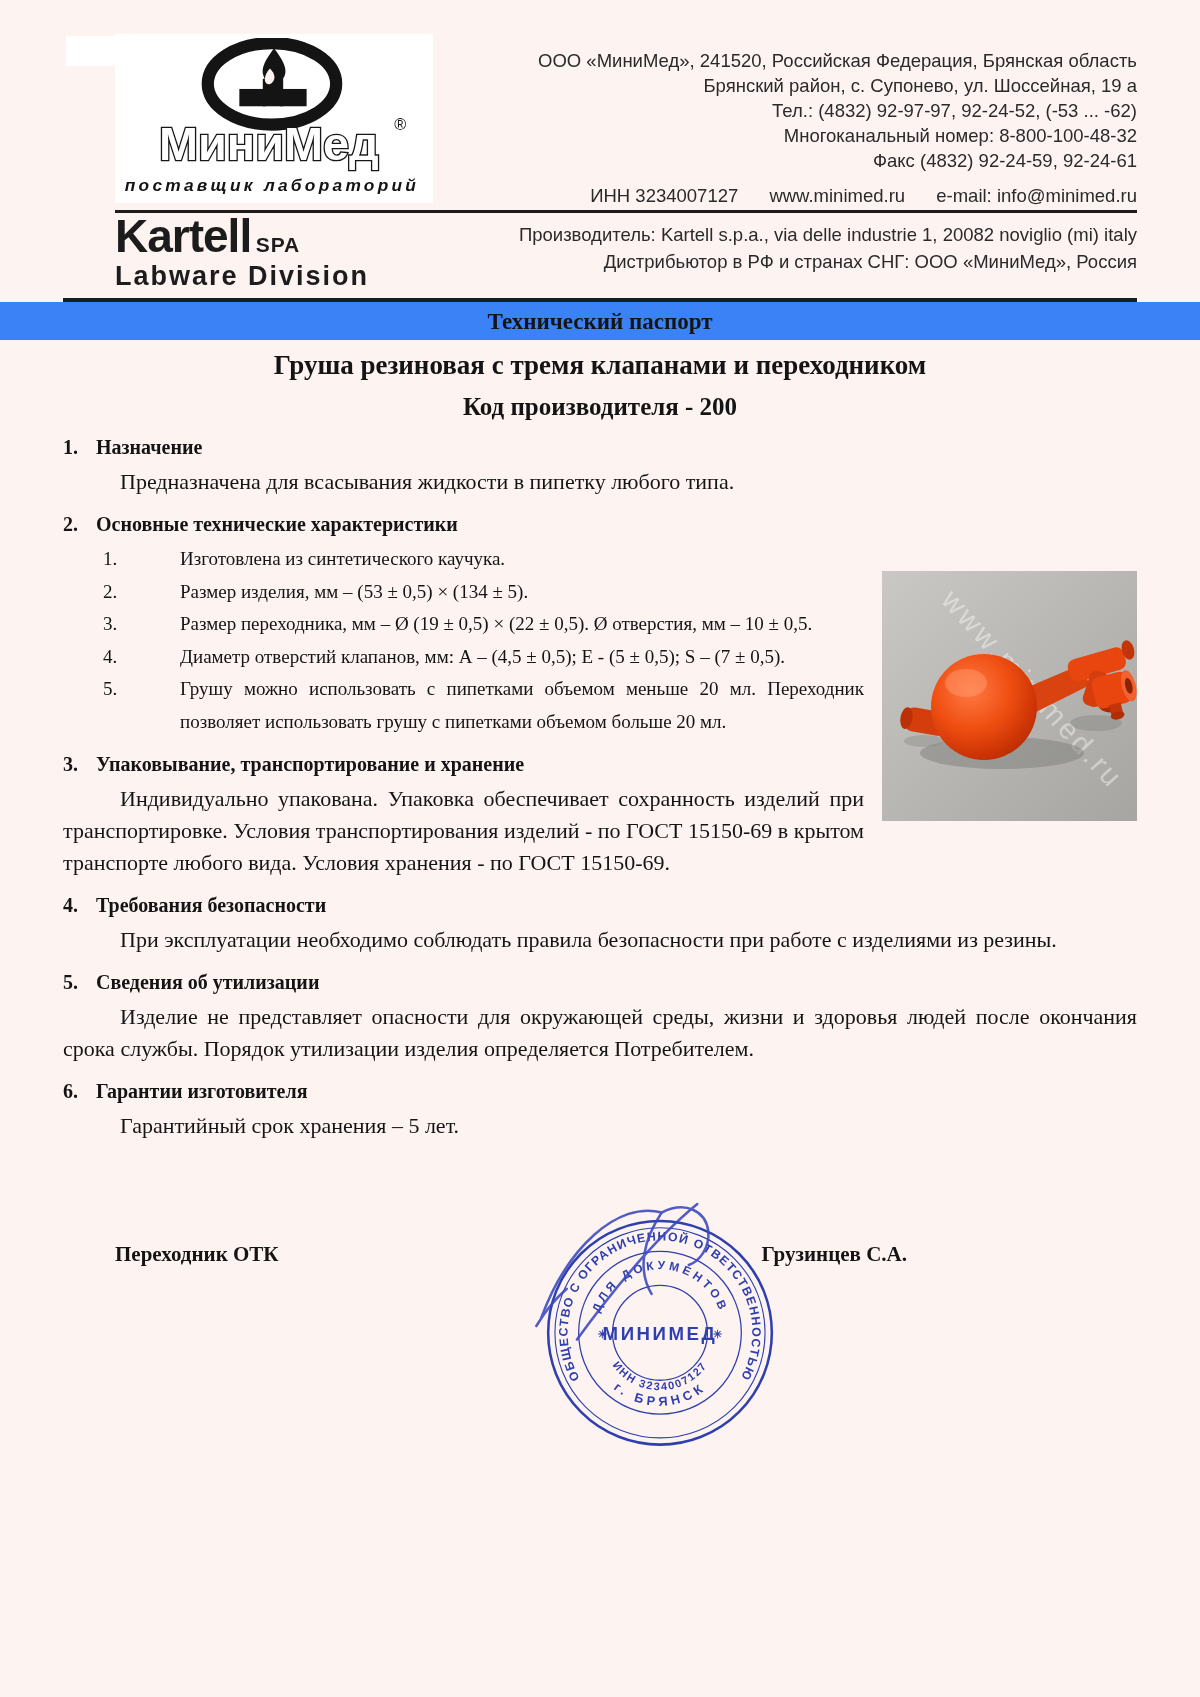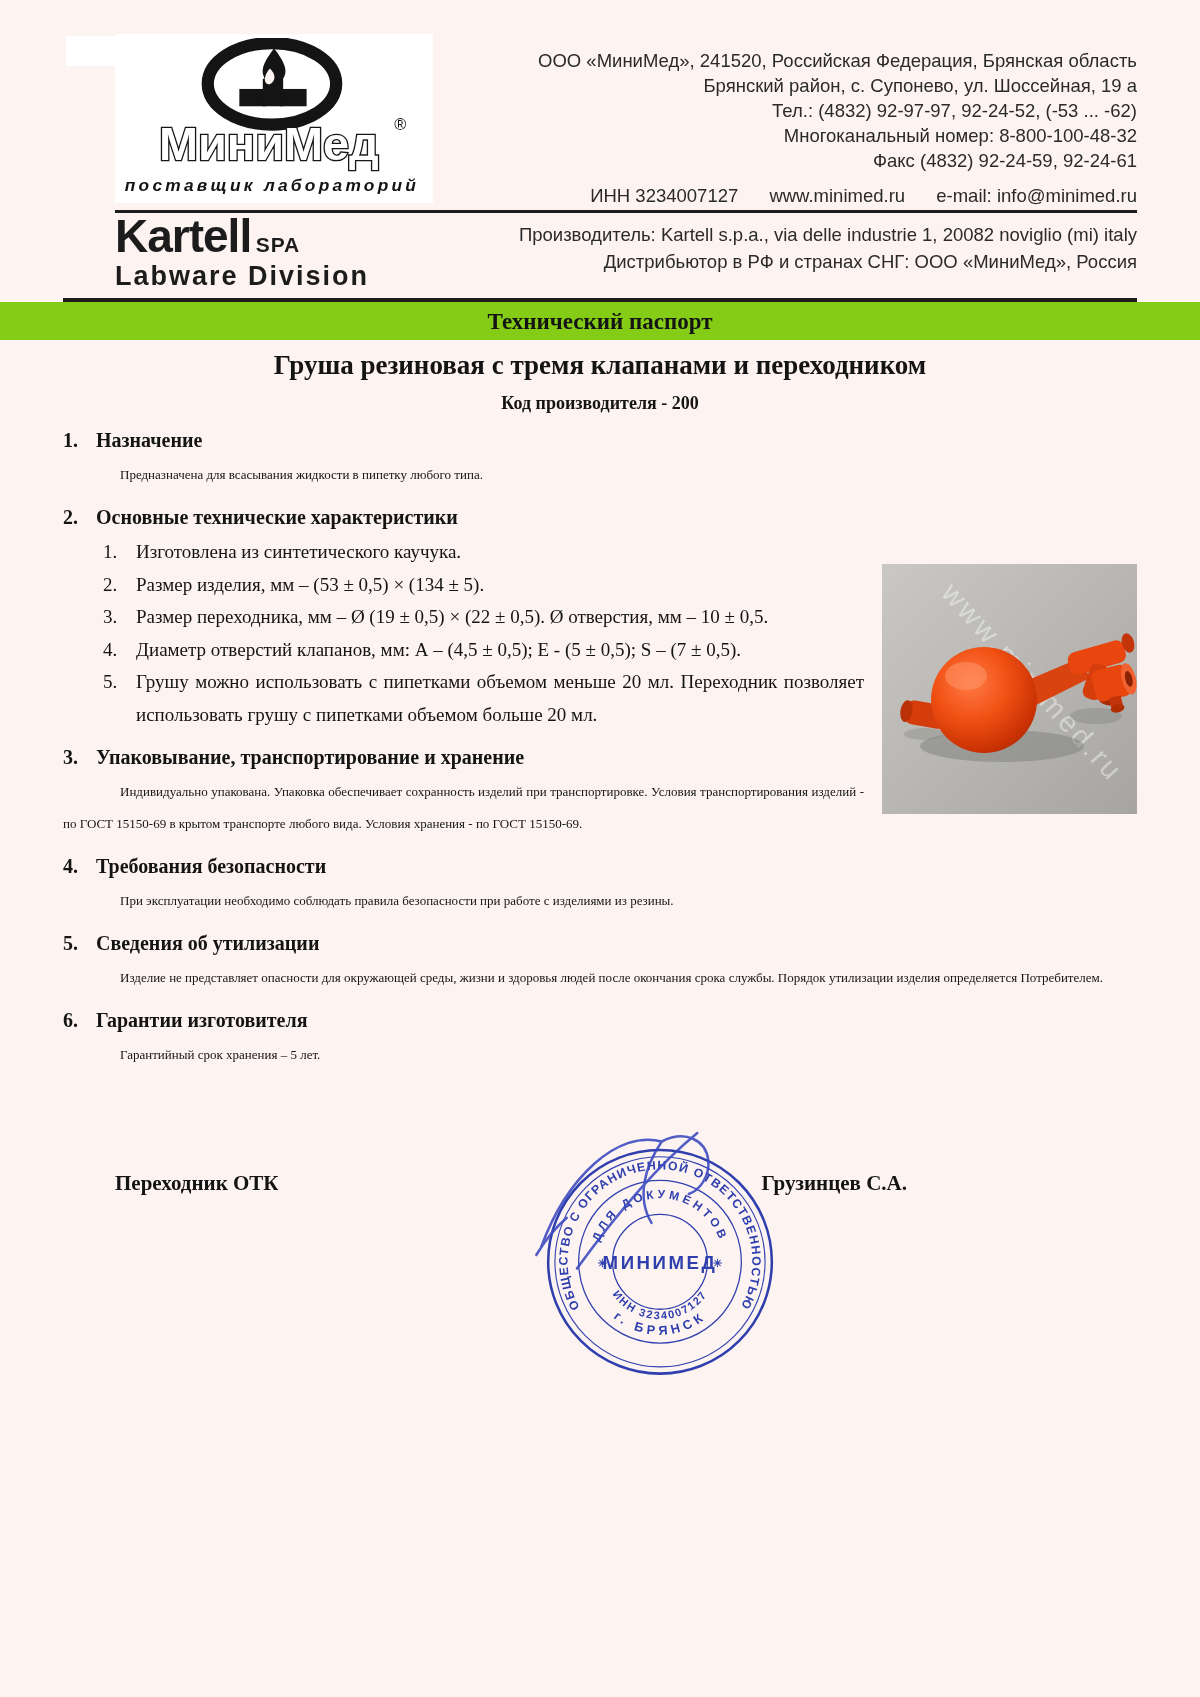--- a/index.html
+++ b/index.html
@@ -25,33 +25,33 @@
   .kartell-row { display:flex; align-items:flex-start; padding-top:0; }
   .kartell-block { width:318px; margin-left:52px; flex:none; font-family:"Liberation Sans", sans-serif; color:#1c1c1c; }
   .kartell-name { font-size:46px; font-weight:bold; letter-spacing:-1px; line-height:46px; }
   .kartell-spa  { font-size:21px; font-weight:bold; letter-spacing:1px; }
   .kartell-sub  { font-size:27px; font-weight:bold; letter-spacing:2px; margin-top:2px; }
   .maker-block { flex:1; text-align:right; font-family:"Liberation Sans", sans-serif;
                  font-size:18.5px; line-height:27px; color:#2a2a2a; padding-top:8px; }
   .rule-thick { height:4px; background:#1c1c1c; margin-top:6px; }
 
   
-  .doc-type { background:#84cc16; margin:0 -63px; padding:7px 0 5px; text-align:center;
+  .doc-type { background:#3b82f6; margin:0 -63px; padding:7px 0 5px; text-align:center;
               font-size:23px; font-weight:bold; }
   .product-name { text-align:center; font-size:27px; font-weight:bold; margin-top:10px; }
-  .product-code { text-align:center; font-size:18px; font-weight:bold; margin-top:12px; }
+  .product-code { text-align:center; font-size:25px; font-weight:bold; margin-top:12px; }
 
   
   .sec-h { text-align:left; font-weight:bold; font-size:20px; margin:15px 0 7px; }
   .sec-h .num { margin-right:18px; }
-  .para { font-size:13px; line-height:32px; text-align:justify; text-indent:57px; }
+  .para { font-size:22px; line-height:32px; text-align:justify; text-indent:57px; }
 
   .li { display:flex; margin-left:40px; font-size:19px; line-height:32.5px; }
   .li-num { width:33px; flex:none; }
-  .li-text { flex:1; text-align:justify; }
+  .li-text { flex:1; text-align:justify;margin-left:44px; }
 
   .photo-float { float:right; width:255px; height:250px; margin:28px 0 10px 18px; }
 
   
   .sig-area { position:relative; height:420px; }
   .sig-row { display:flex; justify-content:space-between; padding:100px 230px 0 52px;
              font-size:21px; font-weight:bold; }
   .stamp-wrap { position:absolute; left:436px; top:40px; width:322px; }
 </style>
 </head>

